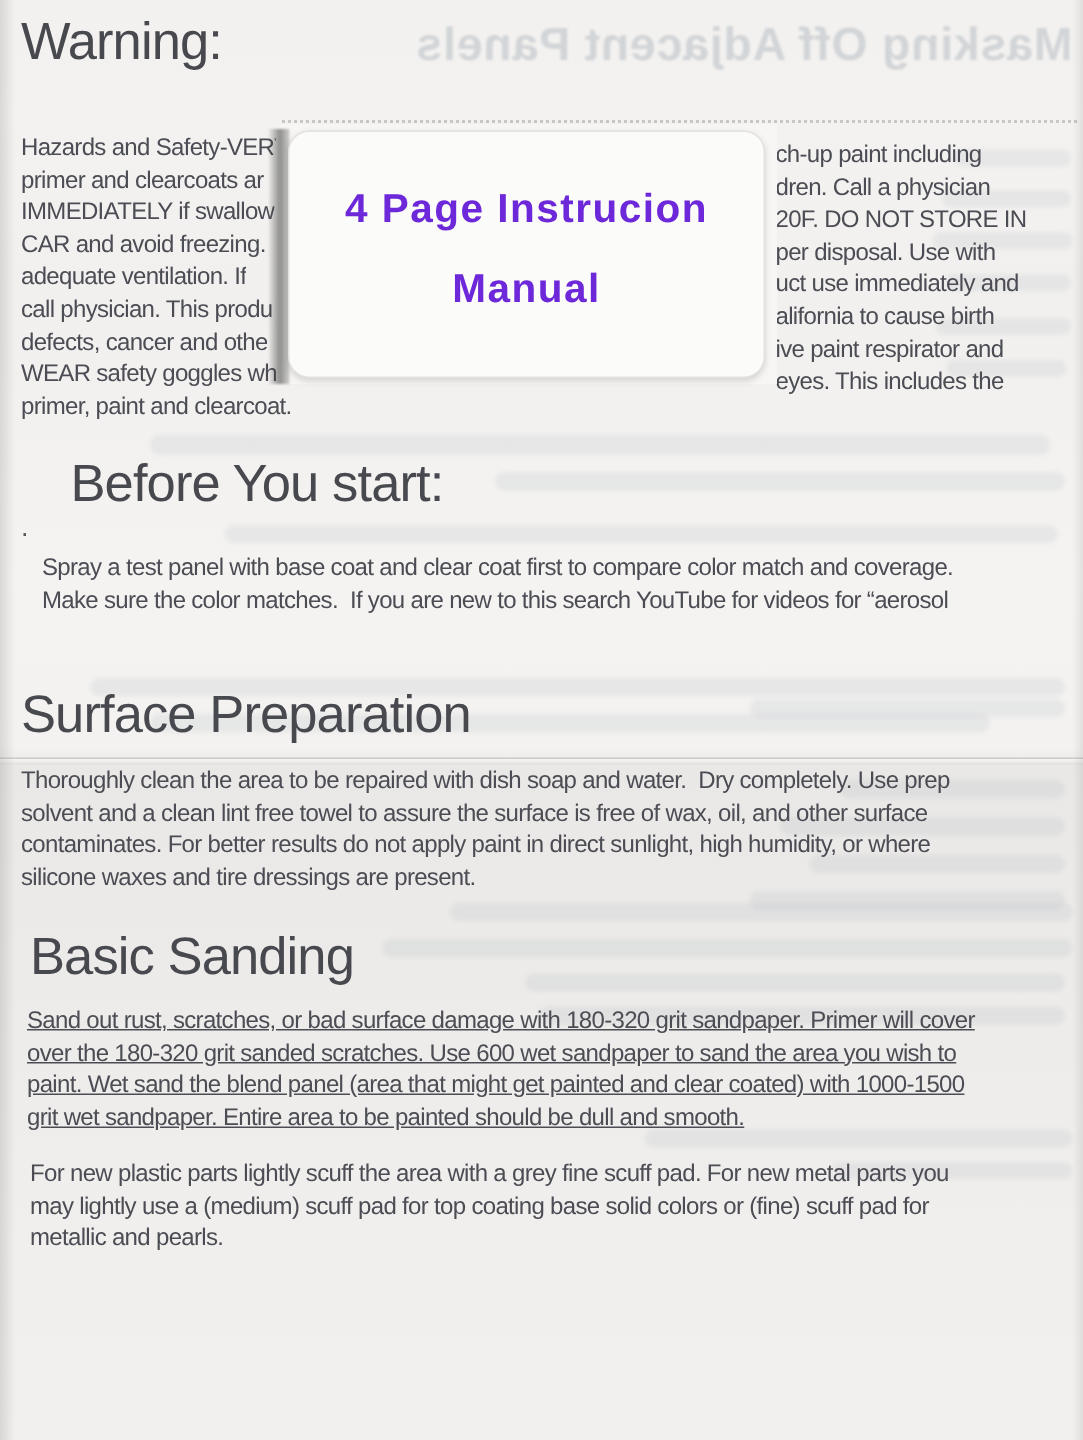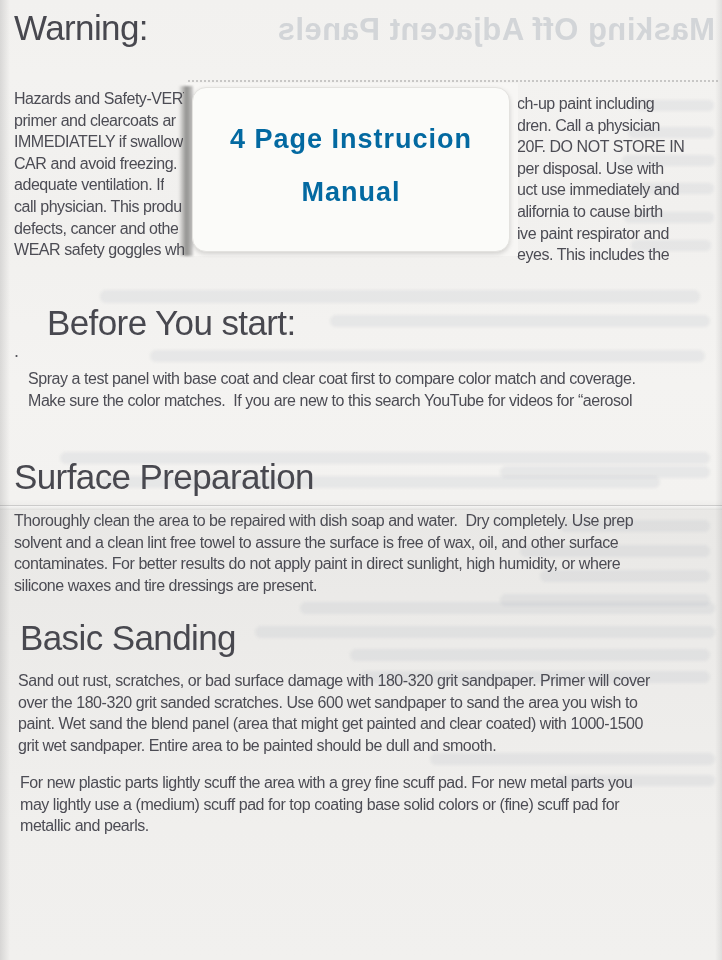--- a/index.html
+++ b/index.html
@@ -18,21 +18,21 @@
   .h{position:absolute;z-index:2;font-weight:400;color:#48484f;font-size:35px;letter-spacing:-.6px;line-height:44px;white-space:pre;}
   #warning-heading{left:14px;top:6px;}
   #before-heading{left:28px;top:301px;margin-left:19px;}
   #surface-heading{left:14px;top:455px;}
   #basic-heading{left:20px;top:616px;}
 
   .para{position:absolute;z-index:2;font-size:16px;letter-spacing:-.45px;line-height:21.5px;color:#4c4c54;}
   #warning-para{left:14px;top:88px;width:700px;}
   #before-para{left:28px;top:368px;width:700px;}
   #surface-para{left:14px;top:510px;width:702px;}
-  #sanding-para{left:18px;top:670px;width:700px;}
+  #sanding-para{left:18px;top:670px;width:700px;text-decoration:underline;}
   #scuff-para{left:20px;top:772px;width:700px;}
   .pline{white-space:pre;height:21.5px;}
   .wrow{position:relative;height:21.6px;}
   .wleft{position:absolute;left:0;top:0;white-space:pre;max-width:170px;overflow:hidden;display:inline-block;}
   .wleft.full{max-width:none;overflow:visible;}
   .wright{position:absolute;left:503px;top:5px;white-space:pre;}
   .ital{}
 
   .stray{position:absolute;left:14px;top:342px;z-index:2;font-size:18px;line-height:18px;color:#55555c;}
 
@@ -48,21 +48,21 @@
   .perf{position:absolute;z-index:4;border-top:2px dotted rgba(140,140,140,.42);height:0;}
   #perf-top{left:188px;top:80px;width:530px;}
   #perf-bottom{left:192px;top:253px;width:300px;}
 
   .sticker-strip{position:absolute;left:186px;top:83px;width:332px;height:173px;z-index:5;background:#f7f6f4;}
   .sticker-shadow{position:absolute;left:179px;top:86px;width:14px;height:170px;z-index:6;filter:blur(.8px);
     background:linear-gradient(90deg,rgba(70,70,68,.04),rgba(70,70,68,.58) 55%,rgba(70,70,68,.22));}
   .sticker-label{position:absolute;left:192px;top:87px;width:316px;height:163px;z-index:7;
     background:#fbfbf9;border:1px solid #e3e2df;border-radius:14px;
     box-shadow:0 2px 4px rgba(80,80,80,.22);text-align:center;}
-  .label-line{font-weight:700;font-size:27px;letter-spacing:1px;color:#0369a1;white-space:pre;}
+  .label-line{font-weight:700;font-size:27px;letter-spacing:1px;color:#6d28d9;white-space:pre;}
   .label-line.first{margin-top:36px;}
   .label-line.second{margin-top:22px;}
 </style>
 </head>
 <body>
 
 <div class="page">
 
   <div class="edge-left"></div>
   <div class="edge-right"></div>
@@ -121,20 +121,23 @@
         <span class="wright">alifornia to cause birth</span>
       </div>
       <div class="wrow">
         <span class="wleft">defects, cancer and othe</span>
         <span class="wright">ive paint respirator and</span>
       </div>
       <div class="wrow">
         <span class="wleft">WEAR safety goggles wh</span>
         <span class="wright">eyes. This includes the</span>
       </div>
+      <div class="wrow">
+        <span class="wleft full">primer, paint and clearcoat.</span>
+      </div>
     </div>
 
   <div class="perf" id="perf-top"></div>
   <div class="sticker-strip"></div>
   <div class="sticker-shadow"></div>
   <div class="sticker-label">
     <div class="label-line first">4 Page Instrucion</div>
     <div class="label-line second">Manual</div>
   </div>
   <div class="perf" id="perf-bottom"></div>

